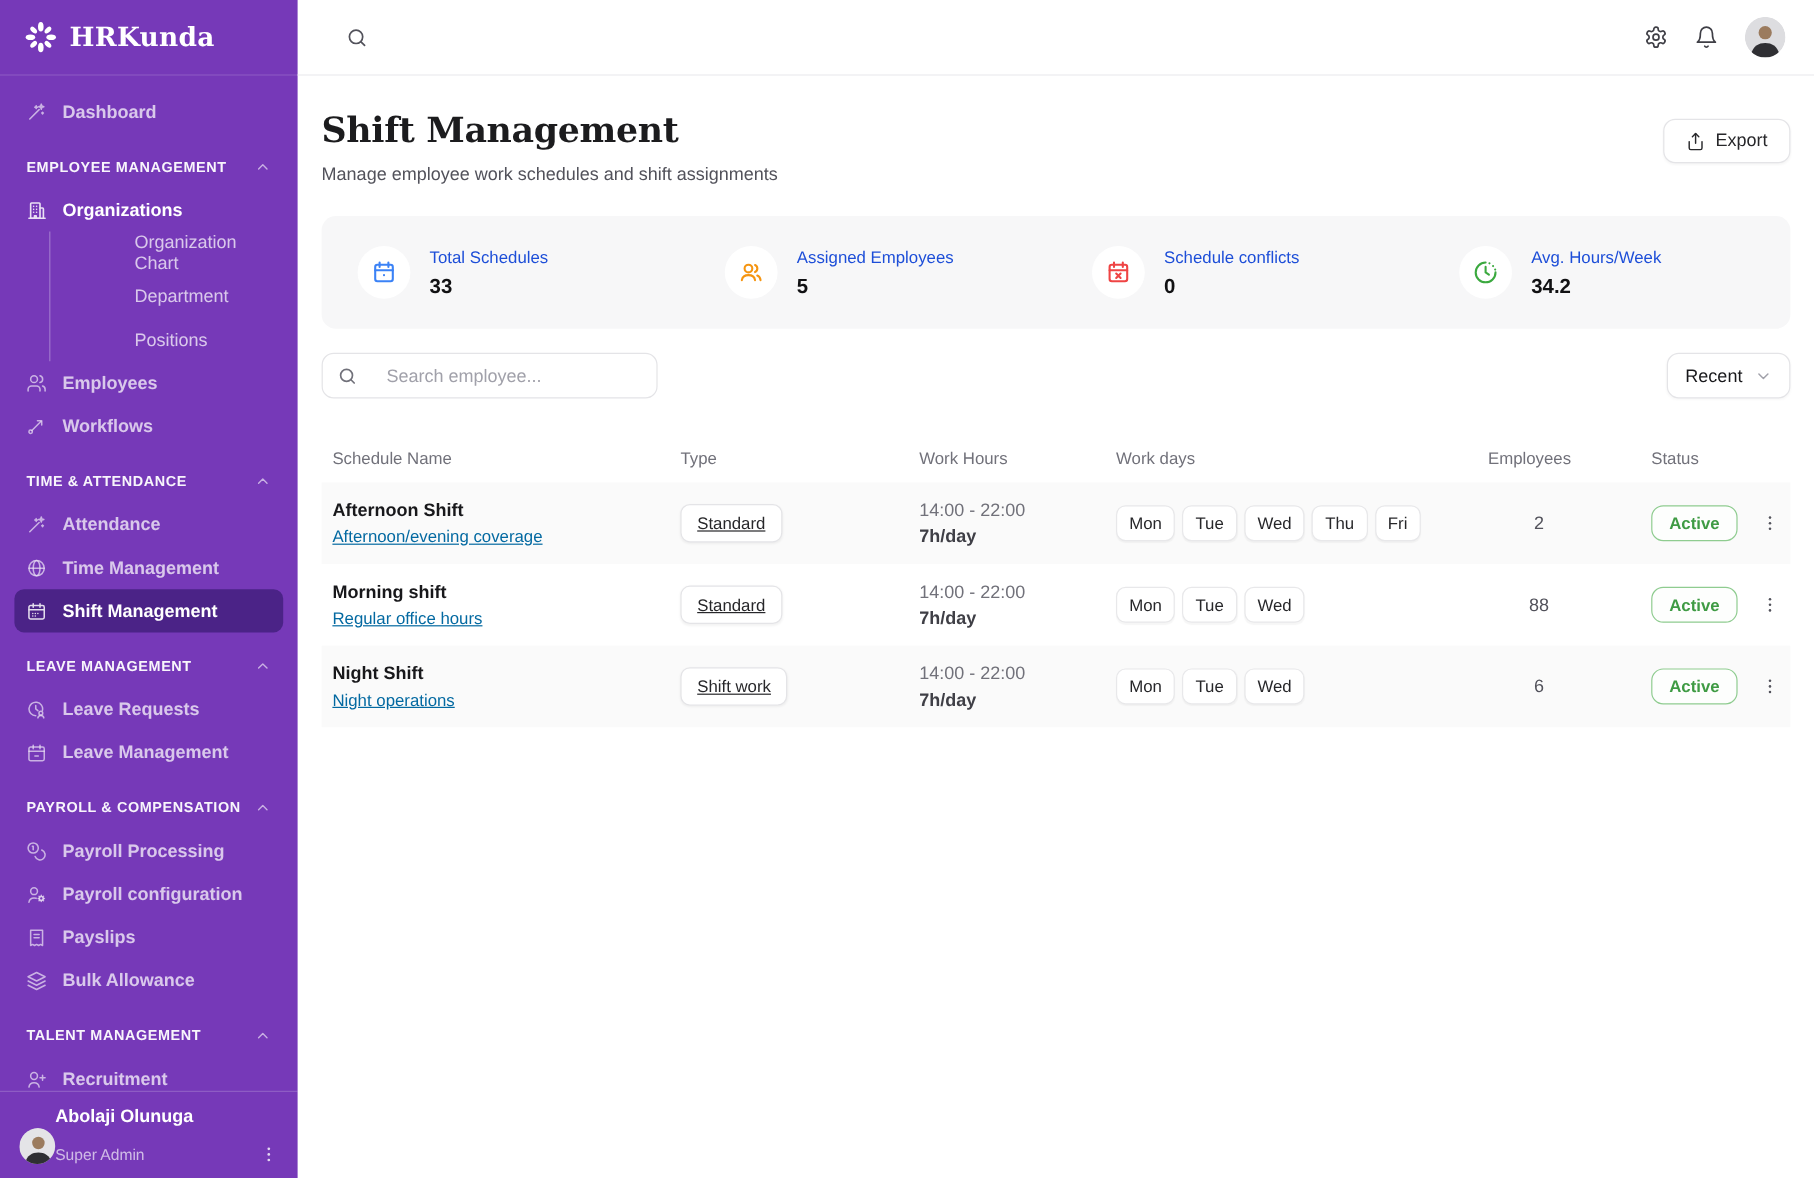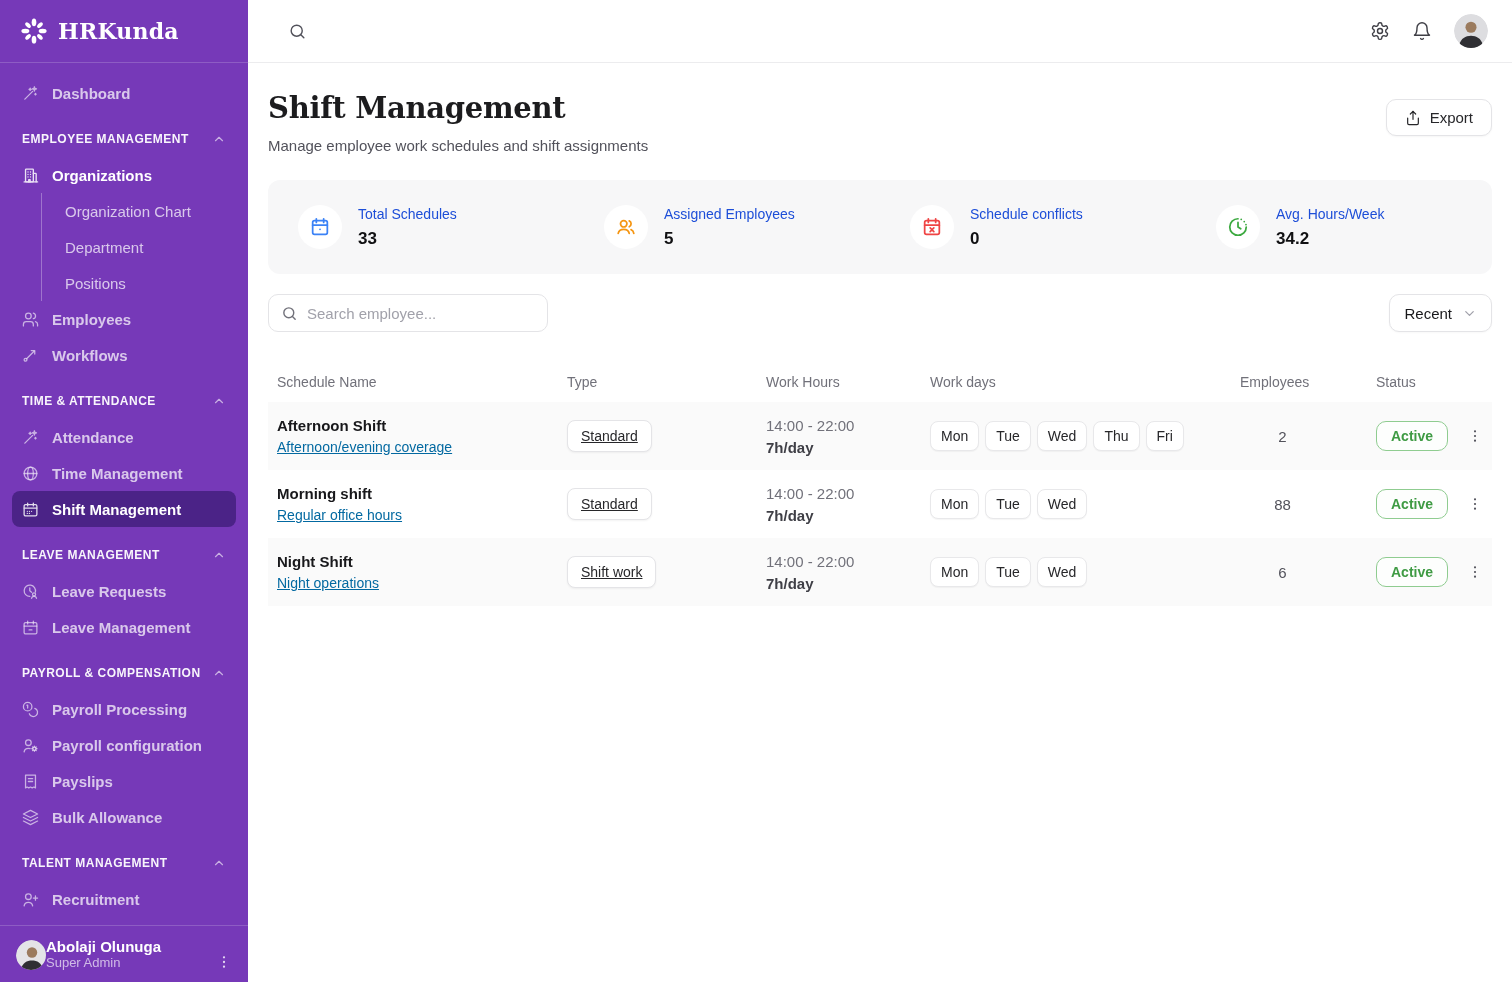--- a/index.html
+++ b/index.html
@@ -10,26 +10,26 @@
   .sidebar { width:248px; min-width:248px; height:982px; background:#7639B8; display:flex; flex-direction:column; color:#fff; }
   .logo-row { height:63px; display:flex; align-items:center; gap:10px; padding:0 20px; border-bottom:1px solid rgba(255,255,255,.18); }
   .logo-text { font-family:"DejaVu Serif","Liberation Serif",serif; font-weight:700; font-size:22px; letter-spacing:.2px; }
   .nav { flex:1; padding:12px 12px 0 12px; overflow:hidden; }
   .nav-item { display:flex; align-items:center; gap:13px; height:36px; padding:0 10px; border-radius:8px; color:rgba(255,255,255,.72); font-size:15px; cursor:pointer;font-weight:bold; }
   .nav-item .ic { flex:0 0 auto; opacity:.85; }
   .nav-item.bright { color:#fff; font-weight:600; }
   .nav-item.active { background:#4B2387; color:#fff; }
   .section-head { display:flex; align-items:center; justify-content:space-between; height:36px; margin-top:10px; padding:0 10px; font-size:12px; font-weight:700; letter-spacing:.5px; color:rgba(255,255,255,.95); }
   .section-head .ic { color:rgba(255,255,255,.6); }
-  .sub-group { margin-left:29px; border-left:1px solid rgba(255,255,255,.30); }
+  .sub-group { margin-left:29px; border-left:1px solid rgba(255,255,255,.30);padding-left:47px; }
   .sub-item { display:flex; align-items:center; height:36px; padding-left:23px; color:rgba(255,255,255,.72); font-size:15px; border-radius:0 8px 8px 0; cursor:pointer; }
   .user-panel { border-top:1px solid rgba(255,255,255,.18); padding:12px 16px; display:flex; align-items:flex-end; gap:0; }
   .user-meta { flex:1; min-width:0; }
   .user-name { font-size:15px; font-weight:700; color:#fff; }
-  .user-role { font-size:13px; color:rgba(255,255,255,.65); margin-top:0; }
+  .user-role { font-size:13px; color:rgba(255,255,255,.65); margin-top:16px; }
   .kebab { color:rgba(255,255,255,.8); cursor:pointer; display:flex; align-items:center; }
 
   
   .main { flex:1; display:flex; flex-direction:column; height:982px; }
   .topbar { height:63px; border-bottom:1px solid #ececee; display:flex; align-items:center; padding:0 24px 0 40px; }
   .topbar .search-ic { color:#52525b; cursor:pointer; display:flex; }
   .topbar-right { margin-left:auto; display:flex; align-items:center; gap:22px; color:#3f3f46; }
   .icon-btn { cursor:pointer; display:flex; align-items:center; }
   .avatar { width:30px; height:30px; border-radius:50%; overflow:hidden; cursor:pointer; flex:0 0 auto; }
   .avatar.big { width:34px; height:34px; }
@@ -41,21 +41,21 @@
   .export-btn { margin-top:8px; display:flex; align-items:center; gap:9px; background:#fff; border:1px solid #e4e4e7; border-radius:10px; padding:9px 18px; font-size:15px; color:#27272a; cursor:pointer; box-shadow:0 1px 2px rgba(0,0,0,.04); }
 
   .stats-bar { margin-top:26px; background:#f7f7f8; border-radius:12px; padding:25px 0; display:grid; grid-template-columns:repeat(4,1fr); }
   .stat { display:flex; align-items:center; gap:16px; padding-left:30px; }
   .stat-bubble { width:44px; height:44px; border-radius:50%; background:#fff; display:flex; align-items:center; justify-content:center; }
   .stat-label { font-size:14px; color:#1d4ed8; }
   .stat-value { font-size:17px; font-weight:700; color:#111113; margin-top:7px; }
   .c-blue { color:#3B82F6; } .c-orange { color:#F59511; } .c-red { color:#EF4444; } .c-green { color:#3BA93F; }
 
   .filter-row { margin-top:20px; display:flex; align-items:center; justify-content:space-between; }
-  .search-box { width:280px; height:38px; border:1px solid #e4e4e7; border-radius:10px; background:#fff; display:flex; align-items:center; gap:9px; padding:0 12px; color:#71717a; }
+  .search-box { width:280px; height:38px; border:1px solid #e4e4e7; border-radius:10px; background:#fff; display:flex; align-items:center; gap:24px; padding:0 12px; color:#71717a; }
   .search-box input { border:none; outline:none; flex:1; font-size:15px; font-family:inherit; color:#27272a; background:transparent; }
   .search-box input::placeholder { color:#a1a1aa; }
   .sort-select { height:38px; border:1px solid #e4e4e7; border-radius:10px; background:#fff; display:flex; align-items:center; gap:10px; padding:0 14px; font-size:15px; color:#18181b; cursor:pointer; box-shadow:0 1px 2px rgba(0,0,0,.03); }
   .sort-select .ic { color:#a1a1aa; }
 
   
   .table { margin-top:30px; }
   .tr { display:grid; grid-template-columns:290px 199px 164px 310px 136px 90px 35px; align-items:center; }
   .thead { height:40px; font-size:14px; color:#71717a; }
   .thead > div { padding-left:9px; }

